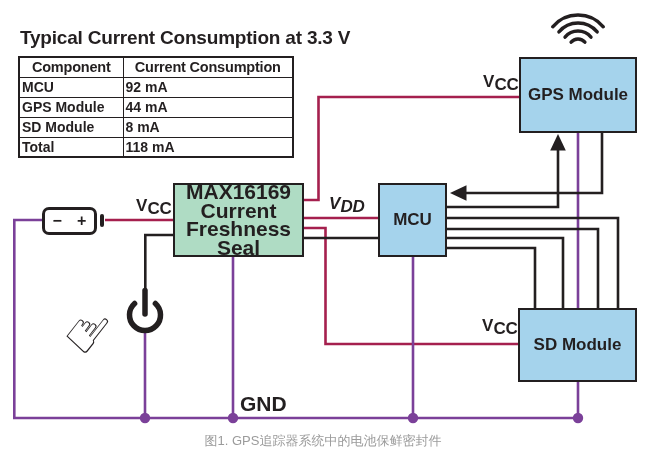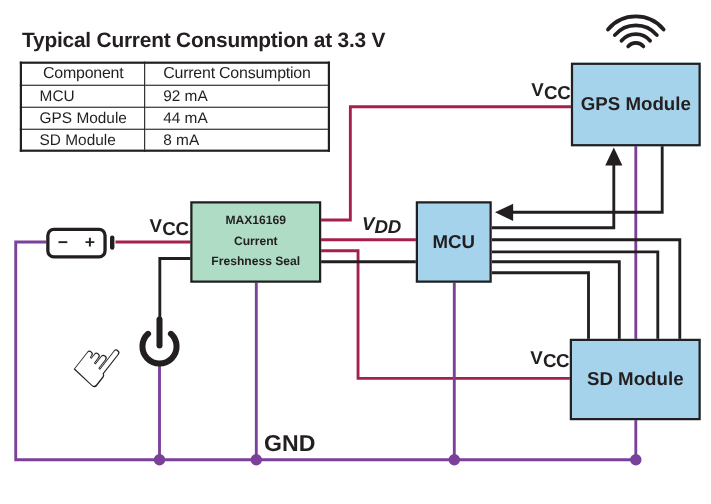--- a/index.html
+++ b/index.html
@@ -14,21 +14,21 @@
   html,body{background:#fff;}
   body{font-family:"Liberation Sans","DejaVu Sans",sans-serif;color:var(--ink);}
   .stage{position:relative;width:646px;height:458px;background:#fff;overflow:hidden;}
   .wires{position:absolute;left:0;top:0;width:646px;height:458px;}
 
   
   .block{position:absolute;border:2.5px solid var(--ink);display:flex;flex-direction:column;
          align-items:center;justify-content:center;text-align:center;font-weight:bold;color:var(--ink);}
   .block.green{background:var(--fill-green);}
   .block.blue{background:var(--fill-blue);}
-  .seal{left:173px;top:183px;width:119px;height:74px;font-size:11px;line-height:18.5px;}
+  .seal{left:173px;top:183px;width:131px;height:74px;font-size:21px;line-height:18.5px;}
   .mcu{left:378px;top:183px;width:69px;height:74px;font-size:17px;}
   .gps{left:519px;top:57px;width:118px;height:76px;font-size:17px;}
   .sd{left:518px;top:308px;width:119px;height:74px;font-size:17px;}
 
   
   .battery{position:absolute;left:42px;top:207px;width:55px;height:28px;border:3px solid var(--ink);
            border-radius:7px;display:flex;align-items:center;justify-content:space-around;
            font-weight:bold;font-size:16px;background:#fff;}
   .battery-nub{position:absolute;left:100px;top:214px;width:4px;height:13px;background:var(--ink);border-radius:2px;}
 
@@ -42,22 +42,22 @@
   .lbl-gnd{left:240px;top:392px;font-size:21px;letter-spacing:0;}
 
   
   .hand{position:absolute;left:70px;top:303px;font-size:56px;line-height:56px;color:var(--ink);
         transform:rotate(38deg);font-family:"DejaVu Sans",sans-serif;}
 
   
   .tablewrap{position:absolute;left:18px;top:27px;width:276px;}
   .table-title{font-weight:bold;font-size:19px;letter-spacing:-0.2px;margin-left:2px;white-space:nowrap;}
   table.cc{border-collapse:collapse;width:276px;margin-top:7px;border:2.2px solid var(--ink);}
-  table.cc th,table.cc td{border:1.6px solid var(--ink);font-weight:normal;
-        height:20px;padding:0 16px;color:var(--ink);white-space:nowrap;}
+  table.cc th,table.cc td{border:1.6px solid var(--ink);font-weight:bold;
+        height:20px;padding:0 2px;color:var(--ink);white-space:nowrap;}
   table.cc th{font-size:14.5px;letter-spacing:-0.2px;}
   table.cc td{font-size:14px;}
   .col-comp{width:104px;}
 
   
   .caption{position:absolute;left:0;top:432px;width:646px;text-align:center;
            color:var(--caption-gray);font-size:13px;}
 </style>
 </head>
 <body>
@@ -130,20 +130,24 @@
         <td>92 mA</td>
       </tr>
       <tr>
         <td>GPS Module</td>
         <td>44 mA</td>
       </tr>
       <tr>
         <td>SD Module</td>
         <td>8 mA</td>
       </tr>
+      <tr>
+        <td>Total</td>
+        <td>118 mA</td>
+      </tr>
     </tbody>
       </table>
   </div>
 
   <div class="battery">
     <span>−</span>
     <span>+</span>
   </div>
   <div class="battery-nub"></div>
 
@@ -171,14 +175,15 @@
   <div class="netlabel lbl-vcc-gps">
     <span>V</span><span class="sub">CC</span>
   </div>
   <div class="netlabel lbl-vcc-sd">
     <span>V</span><span class="sub">CC</span>
   </div>
   <div class="netlabel lbl-gnd">GND</div>
 
   <div class="hand">☝</div>
 
+  <div class="caption">图1. GPS追踪器系统中的电池保鲜密封件</div>
 
 </div>
 
 </body></html>

